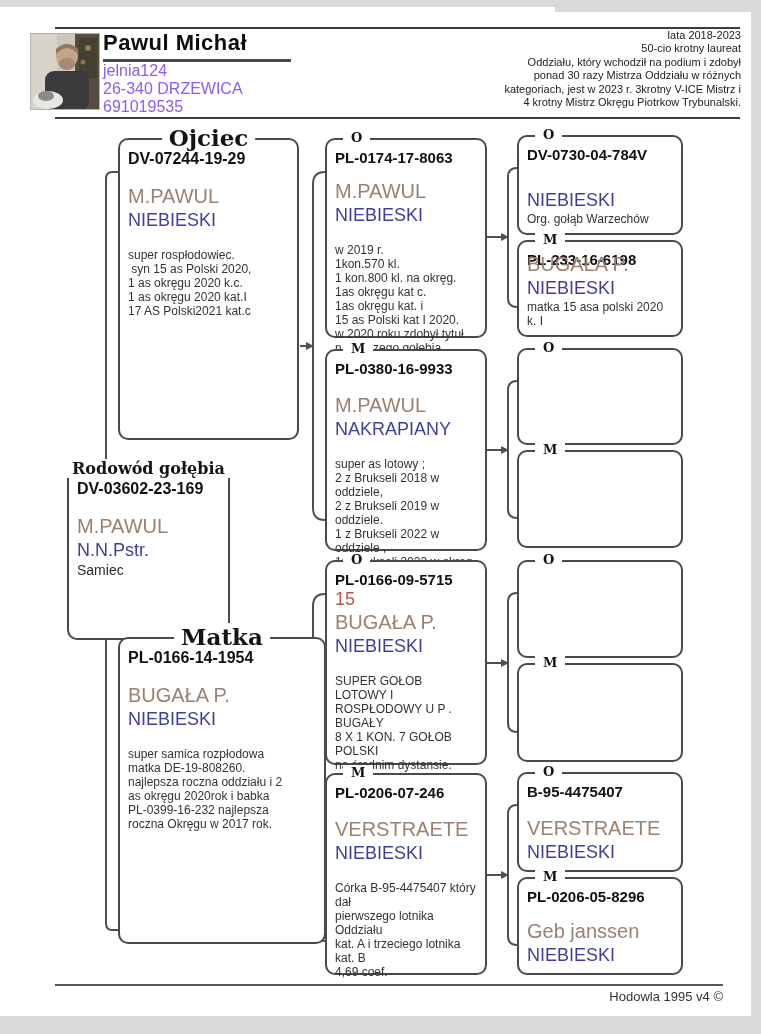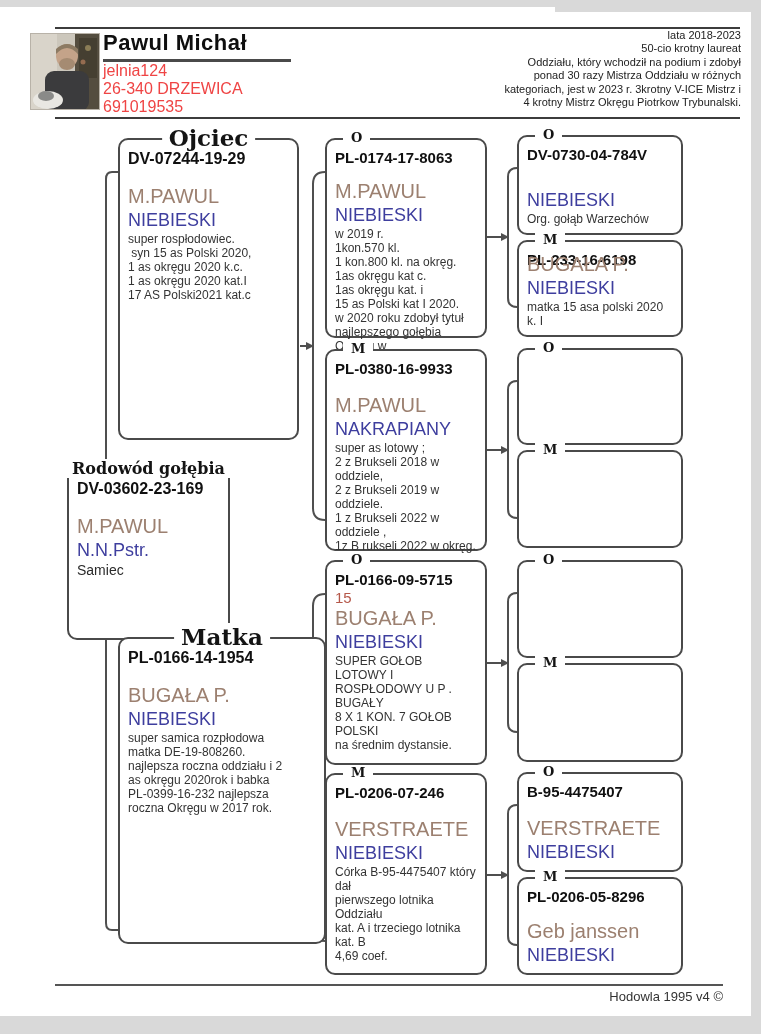--- a/index.html
+++ b/index.html
@@ -5,40 +5,40 @@
   html,body{margin:0;padding:0;background:#d9d9d9;}
   #root{position:relative;width:761px;height:1034px;background:#ffffff;overflow:hidden;
         font-family:"Liberation Sans",sans-serif;color:#222;}
   .scan-edge{position:absolute;background:#d9d9d9;}
   .rule{position:absolute;height:2px;background:#3c3c3c;}
   
   .photo{position:absolute;left:30px;top:33px;width:70px;height:77px;overflow:hidden;
          filter:blur(.5px) saturate(.85);border:1px solid #b9b2a6;box-sizing:border-box;}
   .name{position:absolute;left:103px;top:30px;width:188px;font-weight:bold;font-size:22px;
         letter-spacing:.5px;color:#0e0e0e;border-bottom:3px solid #4a4a4a;padding-bottom:3px;white-space:nowrap;}
-  .address{position:absolute;left:103px;top:62px;font-size:16px;line-height:1.12;color:#ef4444;}
+  .address{position:absolute;left:103px;top:62px;font-size:16px;line-height:1.12;color:#8b5cf6;}
   .achieve{position:absolute;right:20px;top:29px;width:430px;text-align:right;font-size:11px;
            line-height:1.22;color:#222;white-space:pre-line;}
   
   .pbox{position:absolute;background:#fff;border:2px solid #4a4a4a;border-radius:10px;box-sizing:border-box;}
   .box-label{position:absolute;background:#fff;padding:0 7px;font-family:"DejaVu Serif",serif;
              font-weight:bold;color:#141414;white-space:nowrap;}
   .gen1-label{font-size:23px;top:-16px;left:50%;transform:translateX(-50%);}
   .subject-label{font-size:16px;top:-11px;left:50%;transform:translateX(-50%);}
   .sex-label{position:absolute;top:-10px;left:16px;background:#fff;padding:0 8px;
              font-family:"DejaVu Serif",serif;font-weight:bold;font-size:13px;color:#141414;}
   .ring{font-weight:bold;font-size:16px;color:#101010;padding:10px 8px 0 8px;white-space:nowrap;}
   .gen2 .ring,.gen3 .ring{font-size:15px;padding-top:9px;}
-  .extra{color:#b5584a;font-size:15px;padding:1px 8px 0 8px;}
+  .extra{color:#b5584a;font-size:18px;padding:1px 8px 0 8px;}
   .info{padding:0 8px;margin-top:17px;}
   .info.tight{margin-top:1px;}
   .info.bottom{position:absolute;bottom:7px;left:0;right:0;margin:0;}
   .breeder{color:#9c8070;font-size:20px;min-height:16px;}
   .pcolor{color:#3e3e9e;font-size:18px;margin-top:2px;}
-  .desc{color:#333;font-size:12px;line-height:1.17;margin-top:1px;white-space:pre-wrap;}
+  .desc{color:#333;font-size:12px;line-height:1.17;margin-top:17px;white-space:pre-wrap;}
   .footer-text{position:absolute;right:38px;top:989px;font-size:13px;color:#333;}
   svg.connectors{position:absolute;left:0;top:0;pointer-events:none;}
 </style>
 </head>
 <body>
 
 <div id="root">
 
   <div class="scan-edge" style="left:0;top:0;width:761px;height:7px;"></div>
   <div class="scan-edge" style="left:555px;top:0;width:206px;height:12px;"></div>

